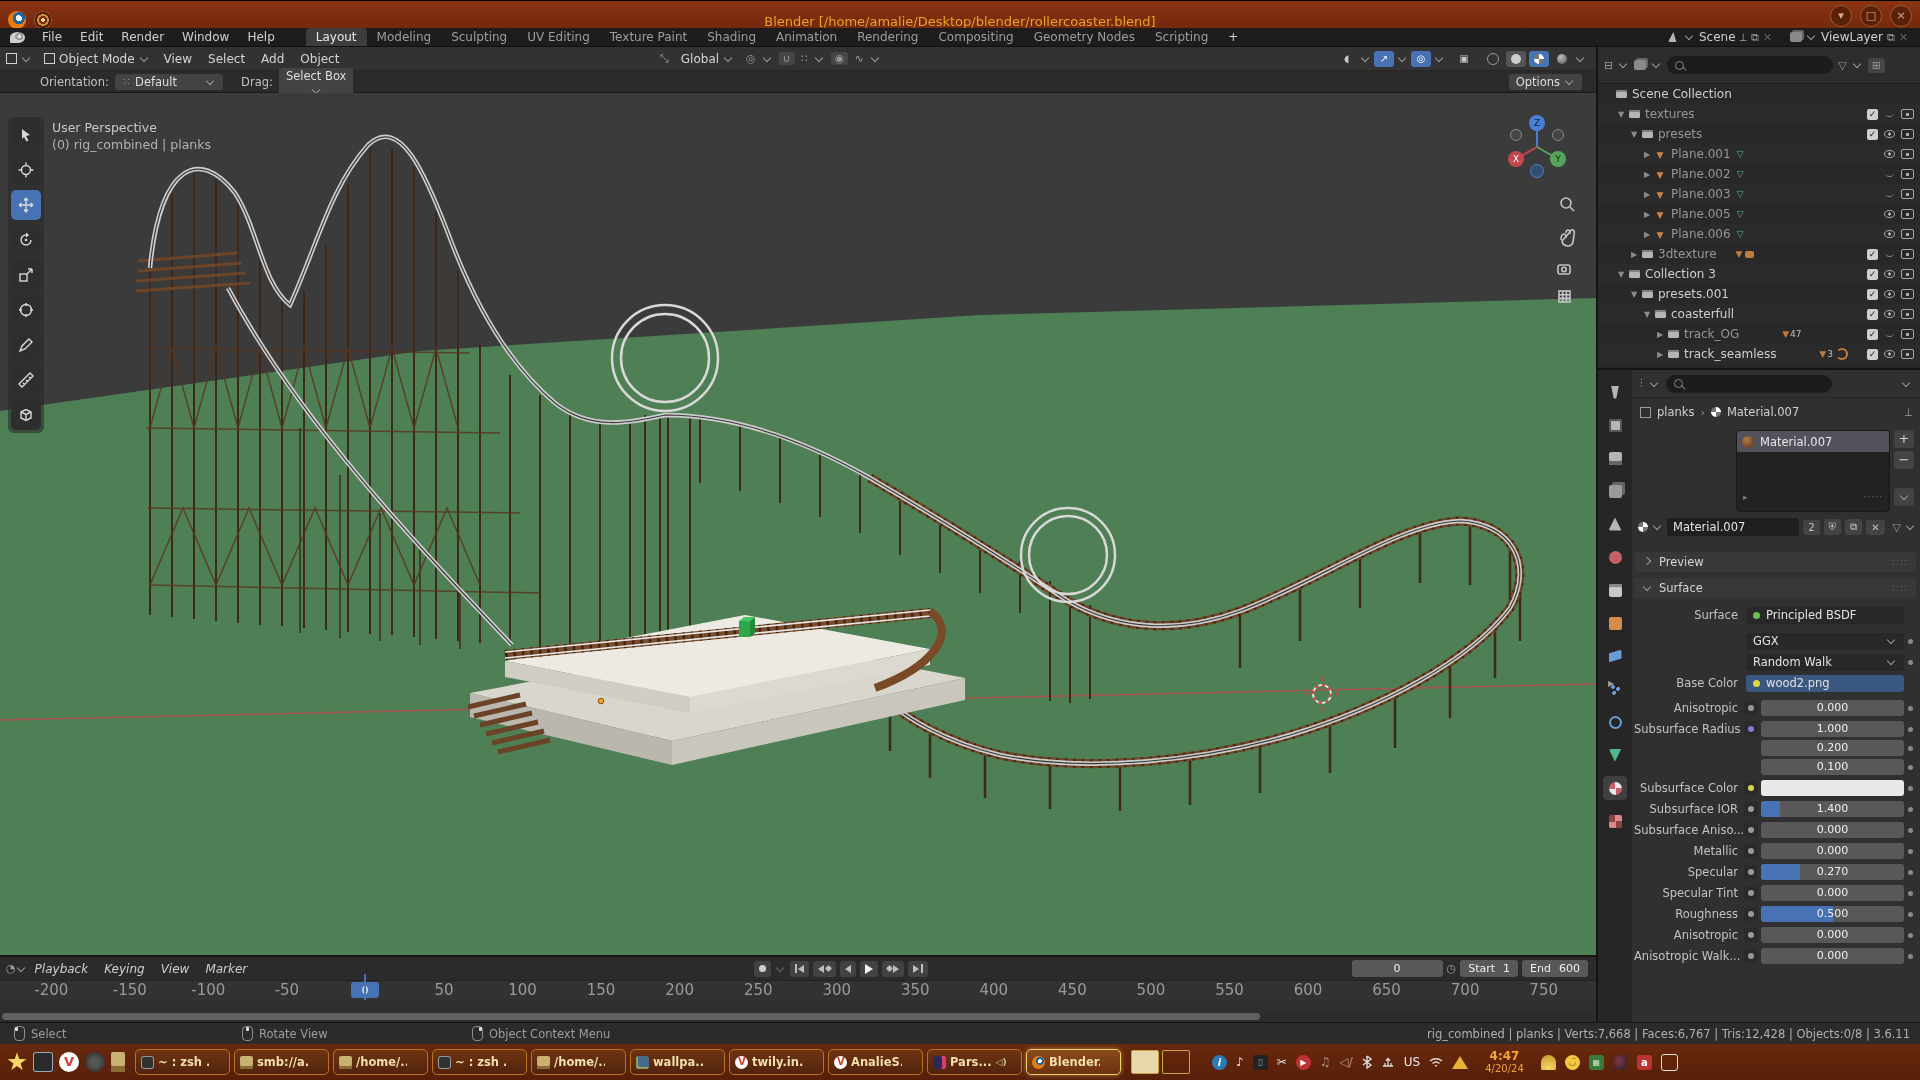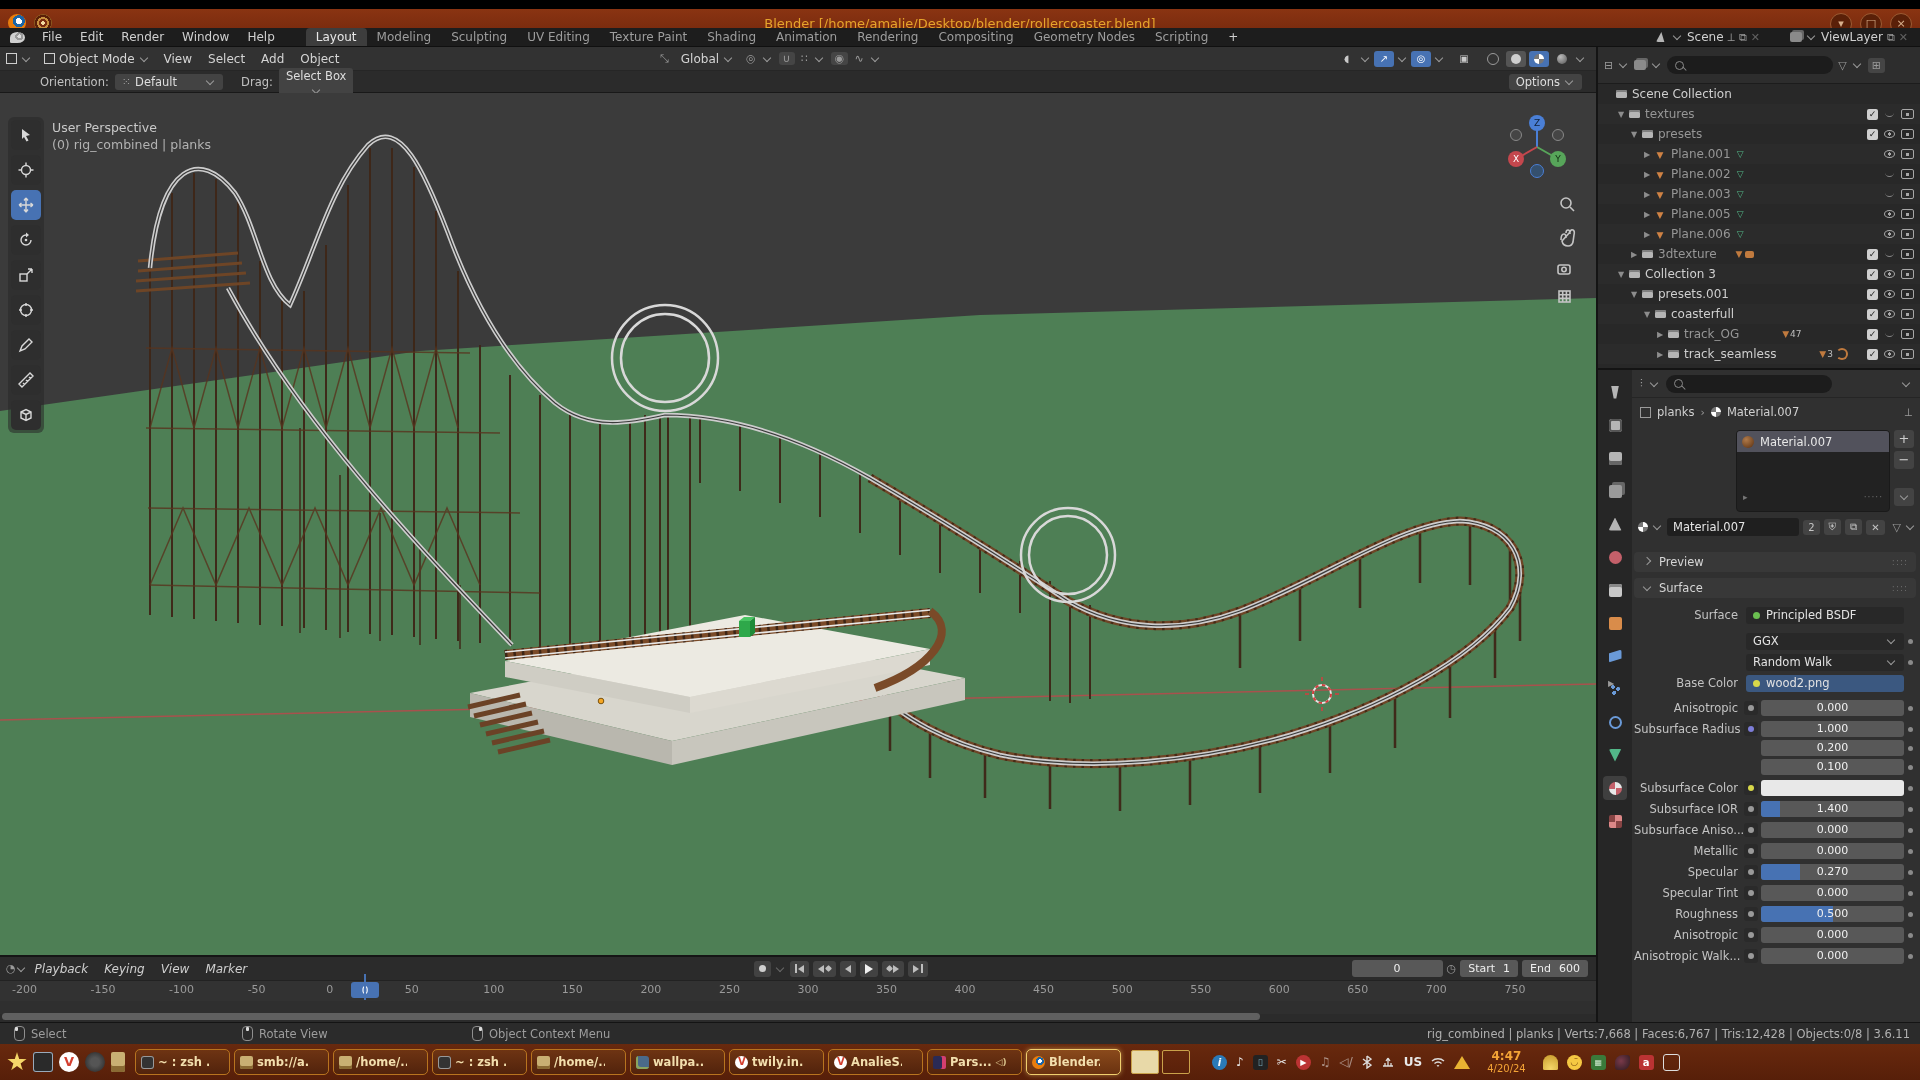--- a/index.html
+++ b/index.html
@@ -1,19 +1,19 @@
 <!DOCTYPE html>
 <html><head>
 <meta charset="utf-8">
 <style>
   html,body{margin:0;padding:0;background:#000;width:1920px;height:1080px;overflow:hidden;
     font-family:"DejaVu Sans","Liberation Sans",sans-serif;-webkit-font-smoothing:antialiased;}
   .abs{position:absolute;}
   
-  #titlebar{left:0;top:1px;width:1920px;height:28px;background:linear-gradient(#8a3412,#74280d);display:flex;align-items:center;margin-top:8px;}
+  #titlebar{left:0;top:1px;width:1920px;height:28px;background:linear-gradient(#8a3412,#74280d);display:flex;align-items:flex-end;}
   #titlebar .title{position:absolute;left:0;right:0;text-align:center;color:#e5a42c;font-size:13px;}
   .tb-ico{width:18px;height:18px;border-radius:50%;margin-left:8px;position:relative;}
   .tb-blender{background:radial-gradient(circle at 60% 40%,#fff 0 3px,#1b65a6 3px 6px,#e87d0d 6px);}
   .tb-medal{background:radial-gradient(circle,#f3d9a0 0 2px,#7a2b10 2px 4px,#c89040 4px 6px,#5a1f08 6px 8px,#8a5a20 8px);}
   .winbtns{position:absolute;right:8px;top:4px;display:flex;gap:8px;}
   .winbtn{width:20px;height:20px;border-radius:50%;background:#5a2008;border:1px solid #9c5b33;color:#d8b08c;
     font-size:11px;line-height:19px;text-align:center;}
   
   #topbar{left:0;top:28px;width:1920px;height:19px;background:#1d1d1d;display:flex;align-items:center;font-size:12px;color:#cfcfcf;border-bottom:1px solid #101010;box-sizing:border-box;}
   .blogo{width:15px;height:11px;margin:0 8px 0 10px;border-radius:50% 50% 50% 10%;background:radial-gradient(circle at 62% 40%,#ddd 0 2px,#9a9a9a 2px 4px,#cfcfcf 4px);}
@@ -120,21 +120,21 @@
   .pfill{position:absolute;left:0;top:0;bottom:0;background:#4772b3;}
   .pval{position:relative;display:block;text-align:center;color:#f0f0f0;font-size:11px;line-height:16px;}
   .pdeco{width:12px;flex:none;display:flex;justify-content:center;}
   .pdeco::before{content:"";width:5px;height:5px;border-radius:50%;background:#8a8a8a;}
   
   #timeline{left:0;top:955px;width:1596px;height:67px;background:#2b2b2b;border-top:2px solid #151515;box-sizing:border-box;}
   #tl-head{display:flex;align-items:center;height:23px;font-size:12px;color:#cfcfcf;padding-left:6px;}
   #tl-head .menu{padding:0 8px;font-style:italic;}
   #tl-ruler{position:relative;height:20px;background:#323232;border-top:1px solid #222;}
   .ticks{display:flex;position:absolute;left:12px;top:0;}
-  .tick{width:78.55px;text-align:left;color:#9a9a9a;font-size:11px;line-height:18px;}
+  .tick{width:78.55px;text-align:center;color:#9a9a9a;font-size:15px;line-height:18px;}
   #framepill{position:absolute;left:351px;top:1px;width:28px;height:16px;background:#4772b3;border-radius:3px;color:#fff;font-size:10.5px;text-align:center;line-height:16px;}
   #playhead{position:absolute;left:364px;top:17px;width:2px;height:26px;background:#4772b3;}
   #tl-strip{position:relative;height:13px;background:#2f2f2f;}
   #tl-scroll{position:absolute;left:2px;bottom:2px;width:1258px;height:7px;background:#606060;border-radius:4px;}
   .pb{display:flex;align-items:center;gap:1.5px;background:#424242;border-radius:3px;height:16px;padding:0 5px;}
   .tri{width:0;height:0;border-style:solid;}
   .tri.l{border-width:4.5px 6.5px 4.5px 0;border-color:transparent #bdbdbd transparent transparent;}
   .tri.r{border-width:4.5px 0 4.5px 6.5px;border-color:transparent transparent transparent #bdbdbd;}
   .tri.play{border-width:5.5px 0 5.5px 8px;border-color:transparent transparent transparent #f0f0f0;}
   .vbar{width:2px;height:9px;background:#bdbdbd;}
@@ -206,21 +206,21 @@
       <span class="wstab">UV Editing</span>
       <span class="wstab">Texture Paint</span>
       <span class="wstab">Shading</span>
       <span class="wstab">Animation</span>
       <span class="wstab">Rendering</span>
       <span class="wstab">Compositing</span>
       <span class="wstab">Geometry Nodes</span>
       <span class="wstab">Scripting</span>
     </span>
   <span class="wstab">+</span>
-  <span class="scenebox" style="margin-right:20px;">
+  <span class="scenebox" style="margin-right:8px;">
     <span class="mini-ic scene"></span>
       <span class="chv"></span>
     <span>Scene</span>
     <span class="gly">⟂</span>
     <span class="gly">⧉</span>
     <span class="gly dim">✕</span>
   </span>
   <span class="scenebox" style="margin-left:10px;margin-right:12px;">
     <span class="mini-ic vlayer"></span>
       <span class="chv"></span>
@@ -1130,21 +1130,21 @@
     <span>✂</span>
     <span class="tico play">▶</span>
     <span class="dim">♫</span>
     <span class="dim">◁/</span>
     <svg width="10" height="14">
         <path d="M5,1 V13 L9,10 L1,4 M1,10 L9,4 L5,1" stroke="#ddd" fill="none" stroke-width="1.4"></path>
       </svg>
     <svg width="14" height="13">
         <path d="M2,10 H12 M7,10 V2 M7,2 L5,5 M7,2 L9,5 M4,10 V7 M10,10 V7" stroke="#ddd" fill="none" stroke-width="1.3"></path>
       </svg>
-    <span style="font-weight:bold;">US</span>
+    <span style="font-weight:normal;">US</span>
     <svg width="14" height="11">
         <path d="M1,4 a9,9 0 0,1 12,0 M3.5,6.5 a5.5,5.5 0 0,1 7,0 M6,9 a2,2 0 0,1 2,0" stroke="#ddd" fill="none" stroke-width="1.4"></path>
       </svg>
     <span class="warn"></span>
     <span class="clock"><span>4:47</span><br><span class="d">4/20/24</span></span>
     <span class="tico dome"></span>
     <span class="tico smile">◡̈</span>
     <span class="tico calc">▦</span>
     <span class="tico rose"></span>
     <span class="tico amz">a</span>

